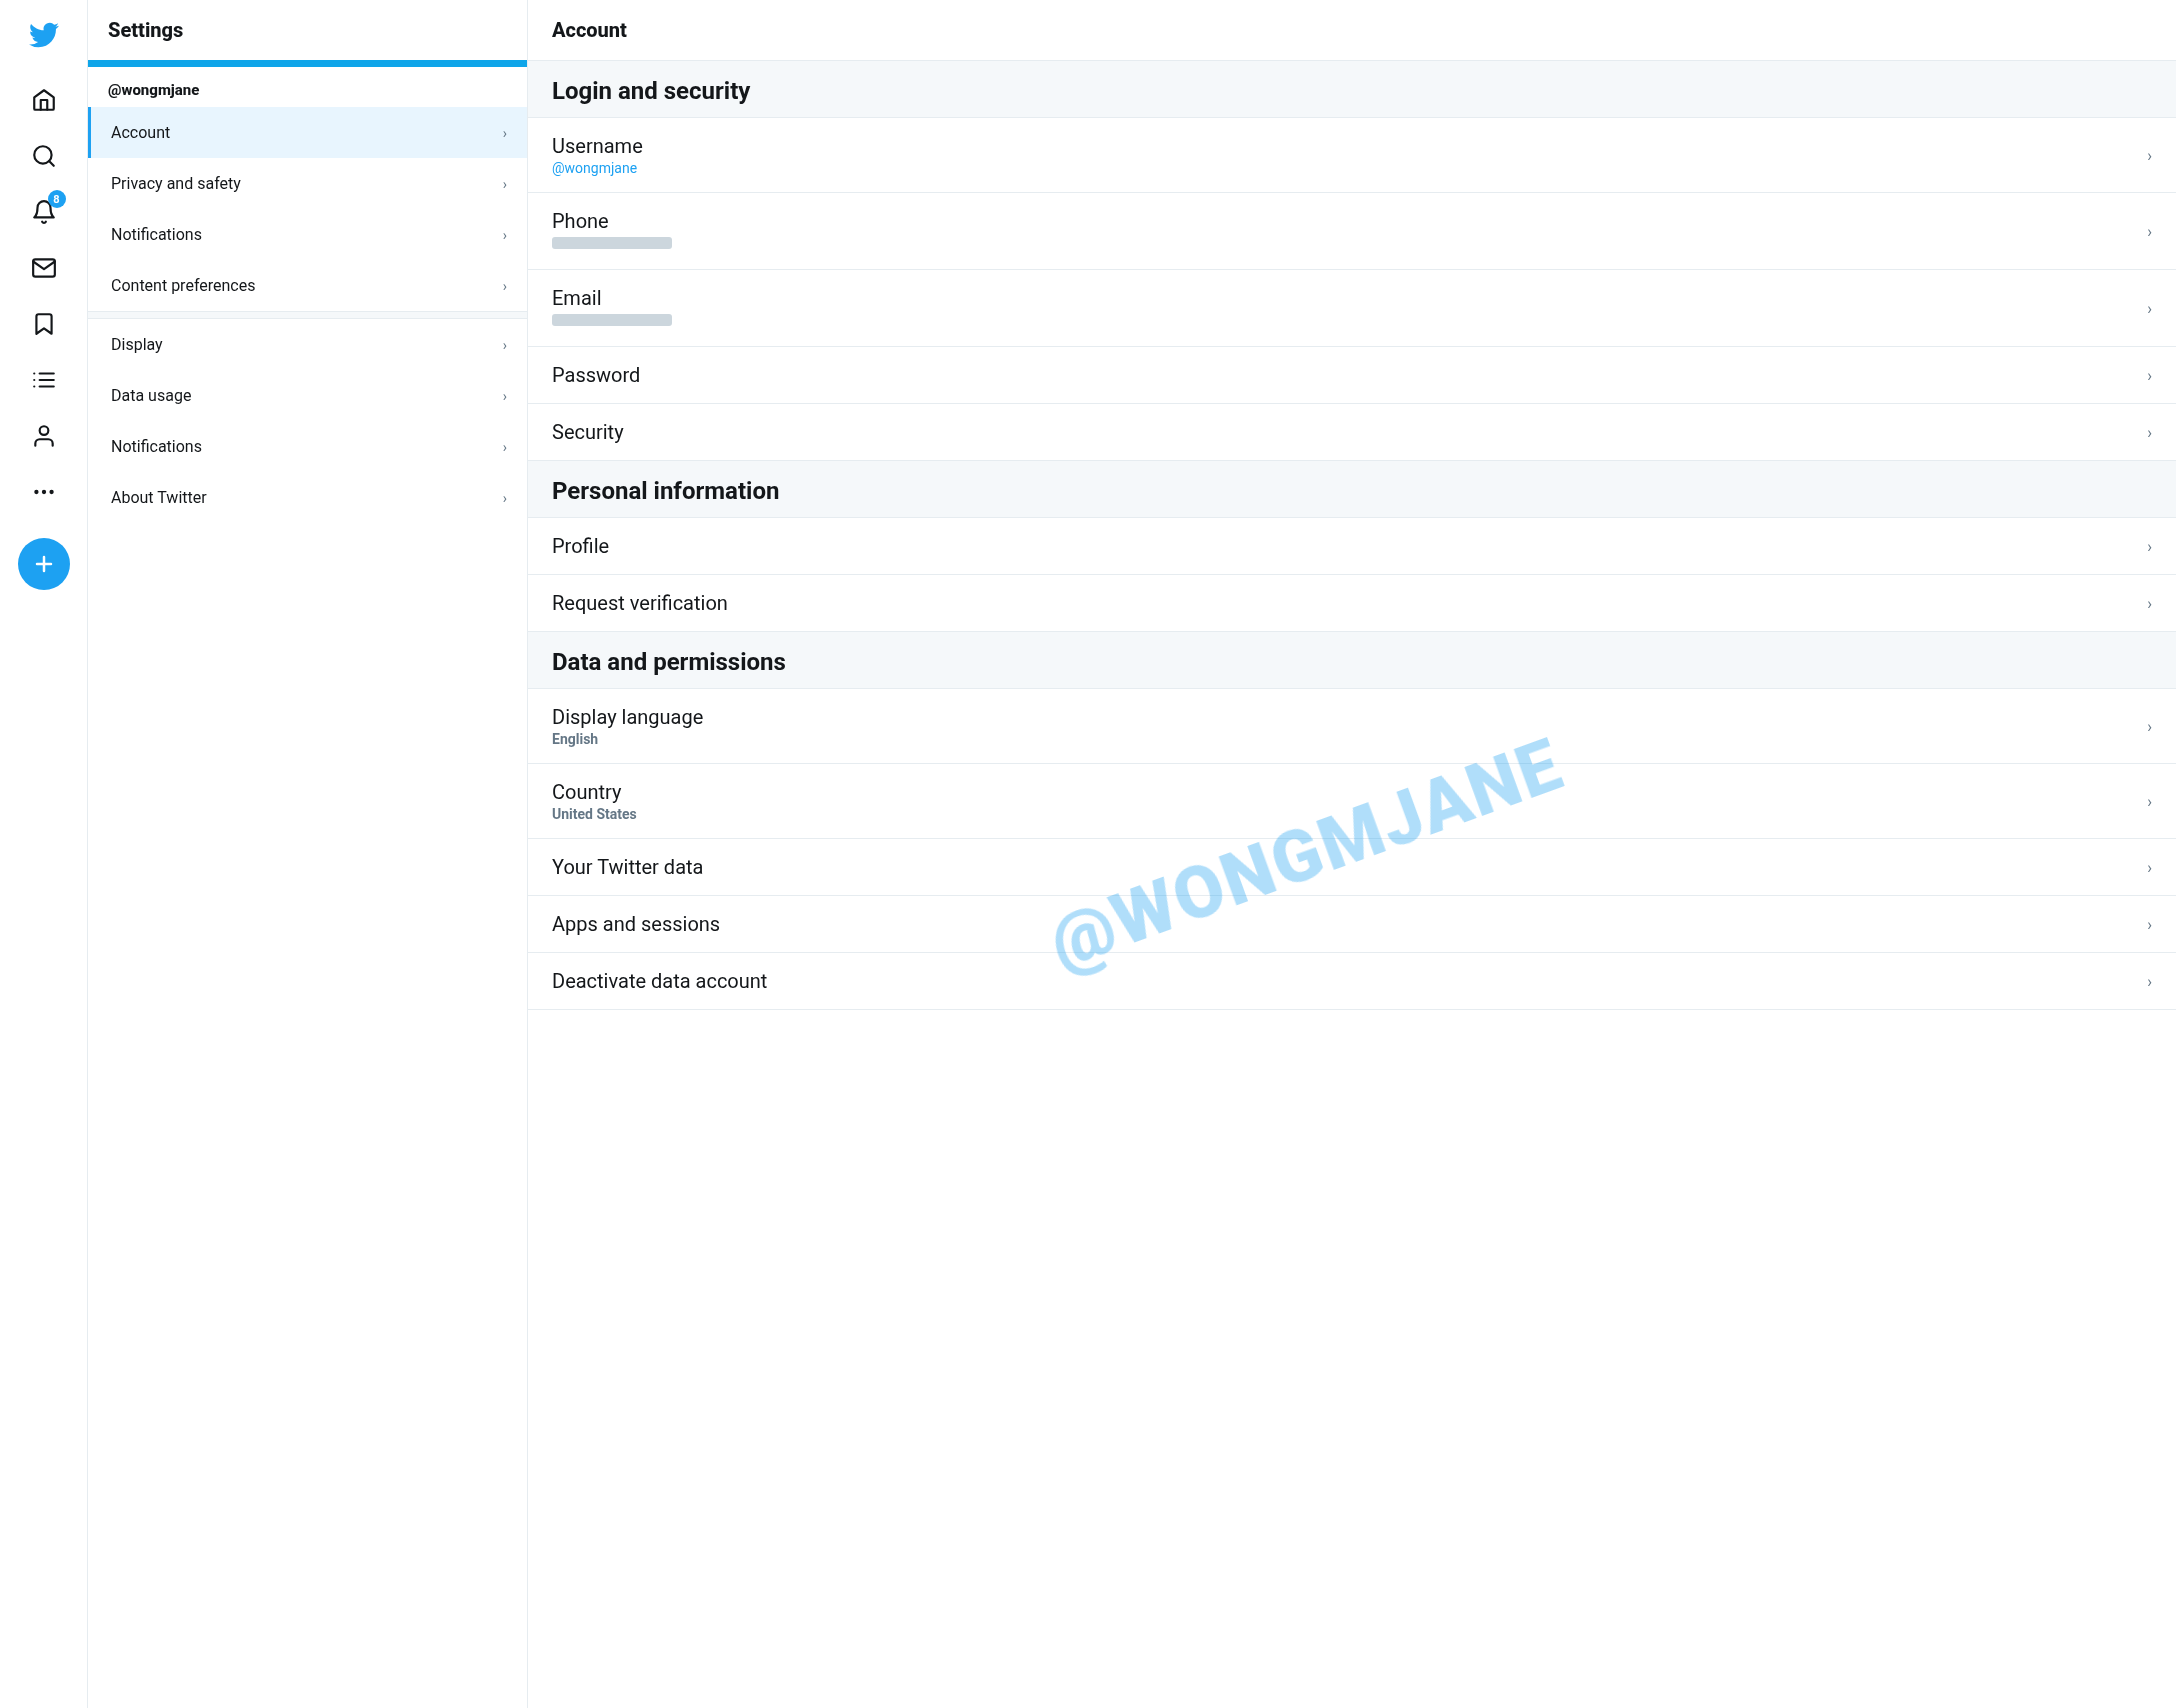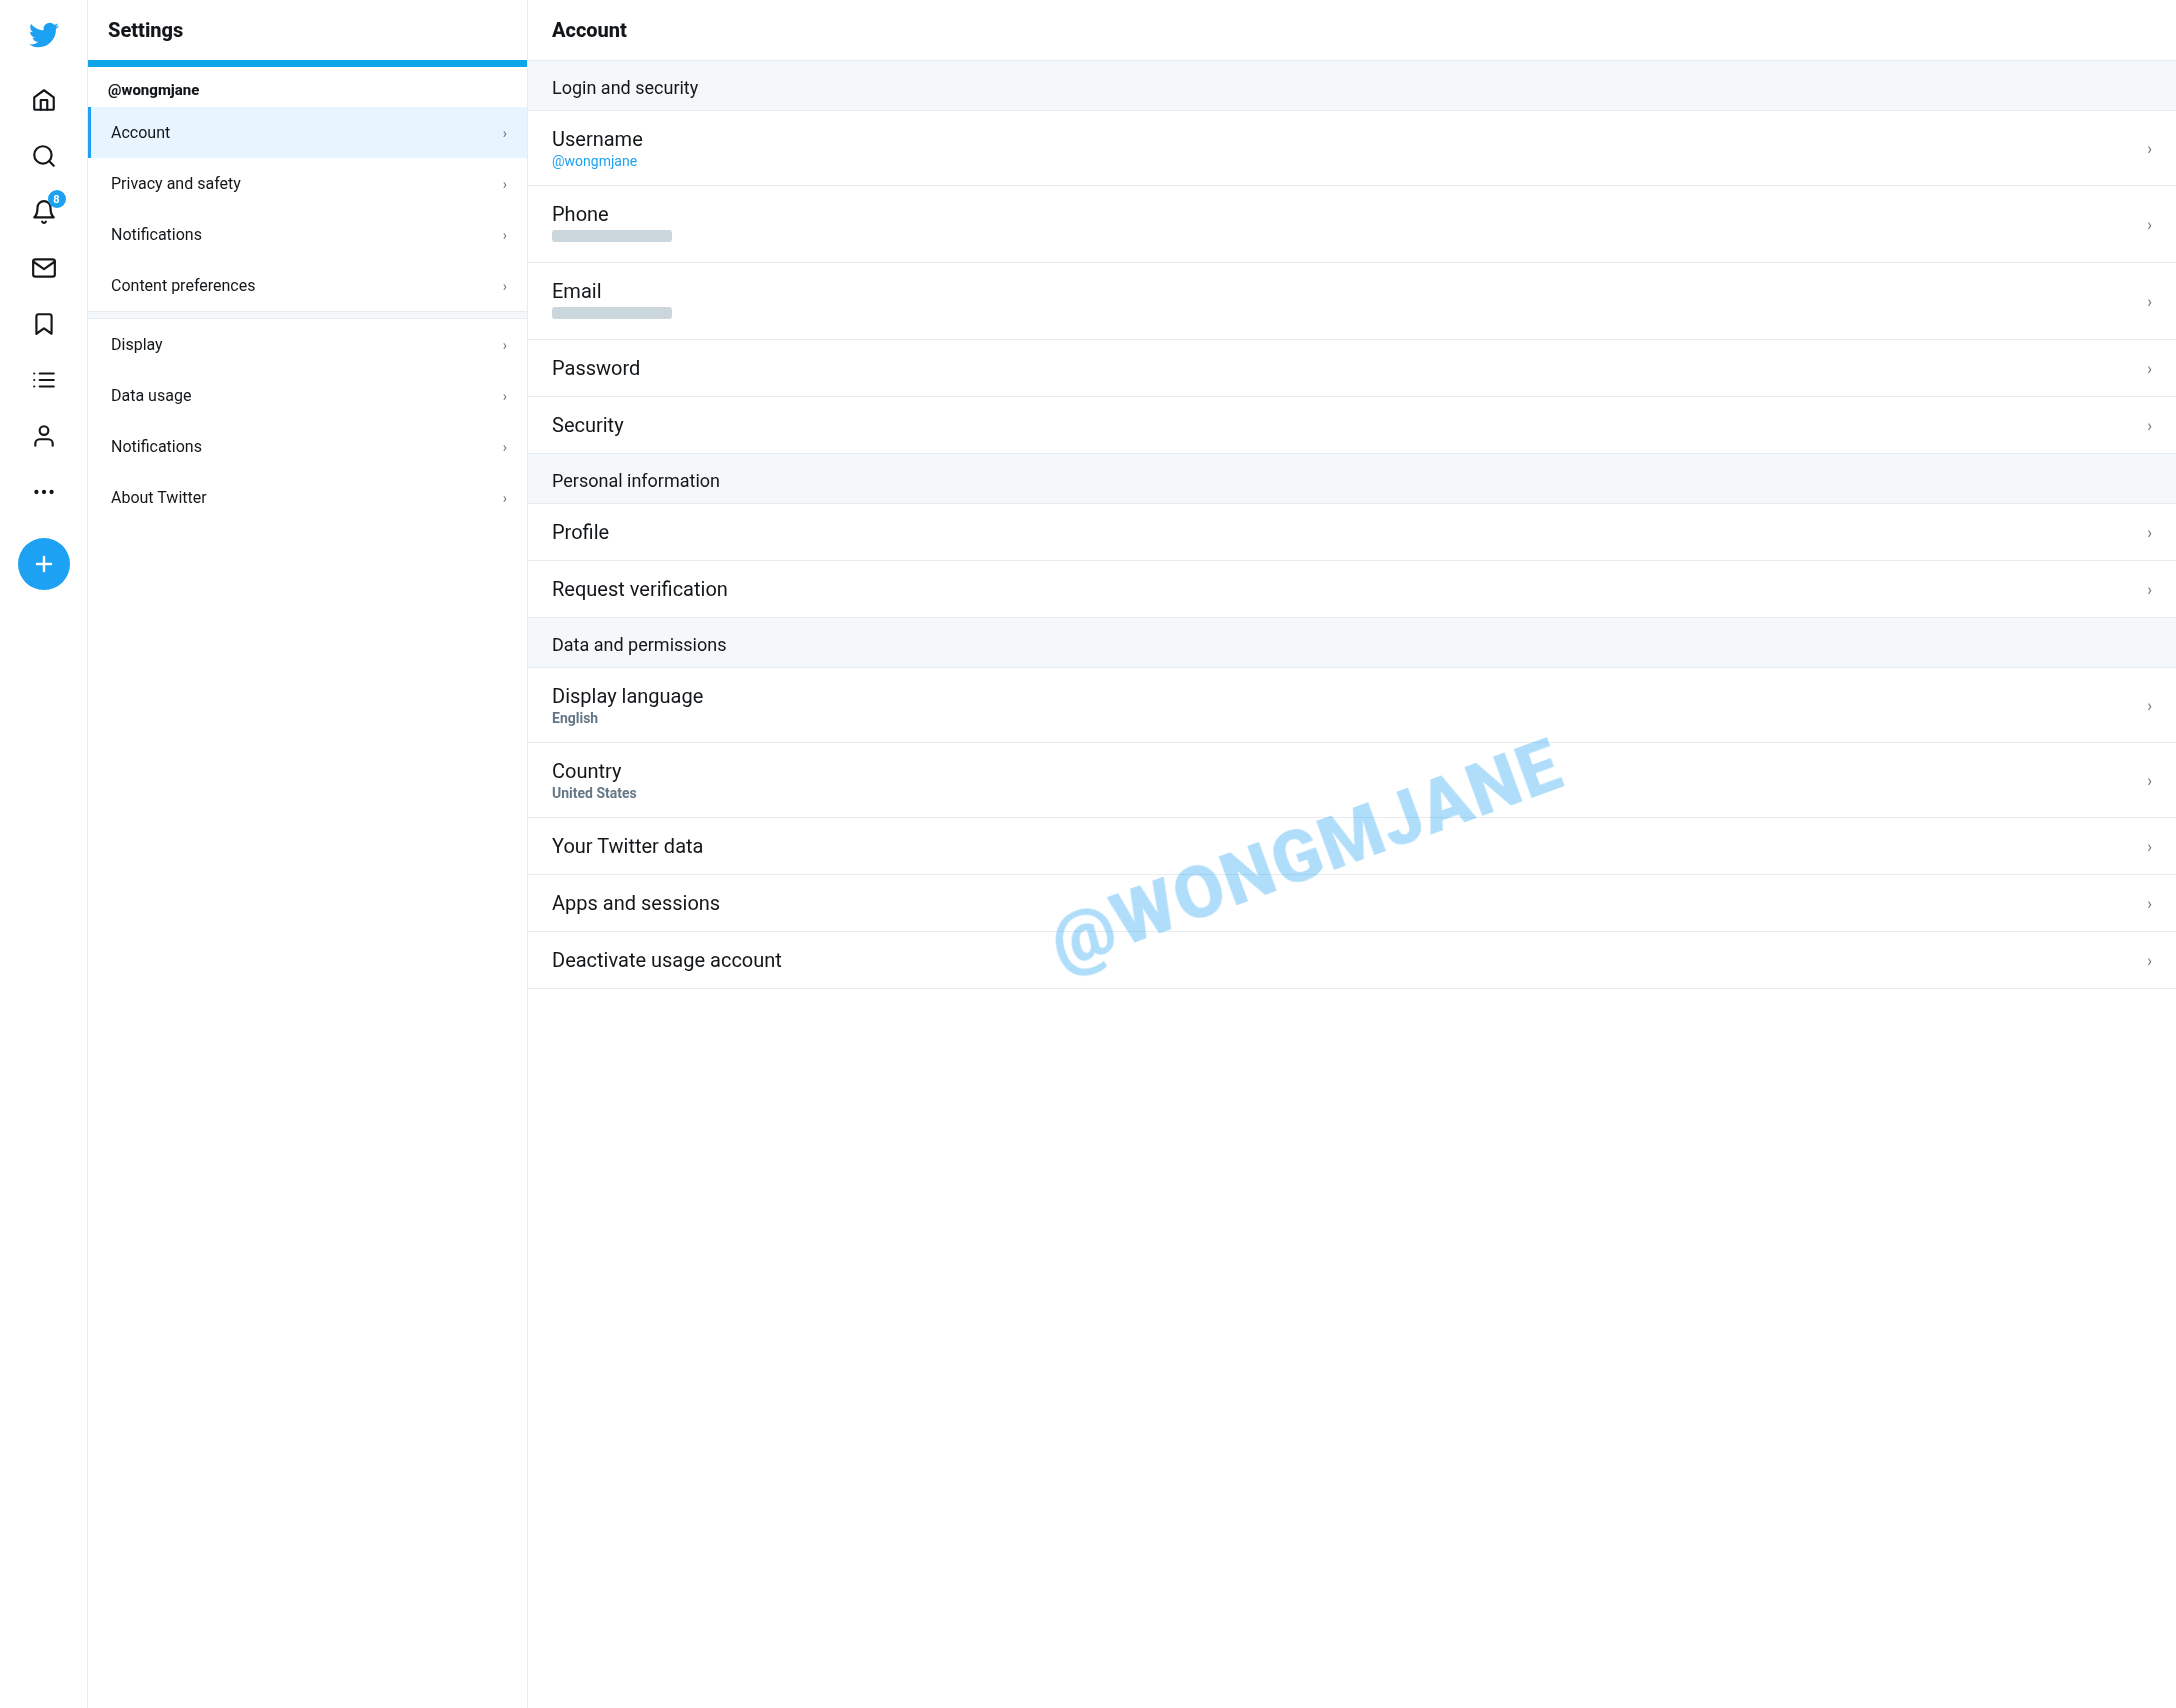--- a/index.html
+++ b/index.html
@@ -148,22 +148,22 @@
     .main-header {
       padding: 18px 24px;
       border-bottom: 1px solid #e6ecf0;
       font-size: 20px;
       font-weight: 800;
       color: #14171a;
     }
 
     .section-title {
       padding: 16px 24px 12px;
-      font-size: 18px;
-      font-weight: 400;
+      font-size: 24px;
+      font-weight: 700;
       color: #14171a;
       background: #f5f8fa;
       border-bottom: 1px solid #e6ecf0;
     }
 
     .content-item {
       display: flex;
       align-items: center;
       justify-content: space-between;
       padding: 16px 24px;
@@ -440,19 +440,19 @@
 
   <div class="content-item">
     <div class="content-item-left">
       <div class="content-item-label">Apps and sessions</div>
     </div>
     <span class="chevron-right">›</span>
   </div>
 
   <div class="content-item">
     <div class="content-item-left">
-      <div class="content-item-label">Deactivate usage account</div>
+      <div class="content-item-label">Deactivate data account</div>
     </div>
     <span class="chevron-right">›</span>
   </div>
 </div>
 
 <div class="watermark">@WONGMJANE</div>
 
 </body></html>

